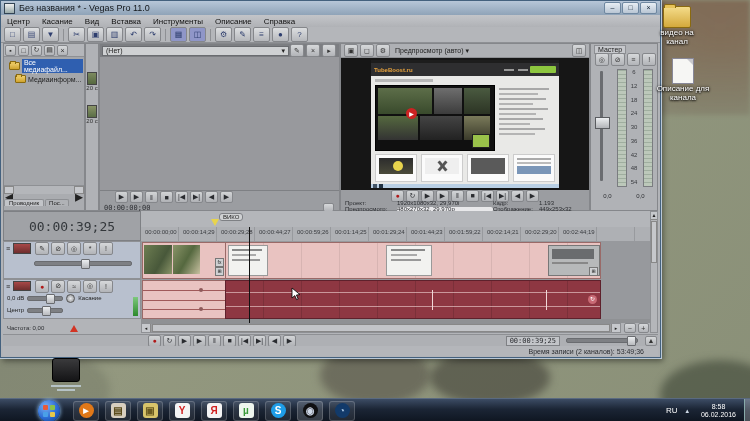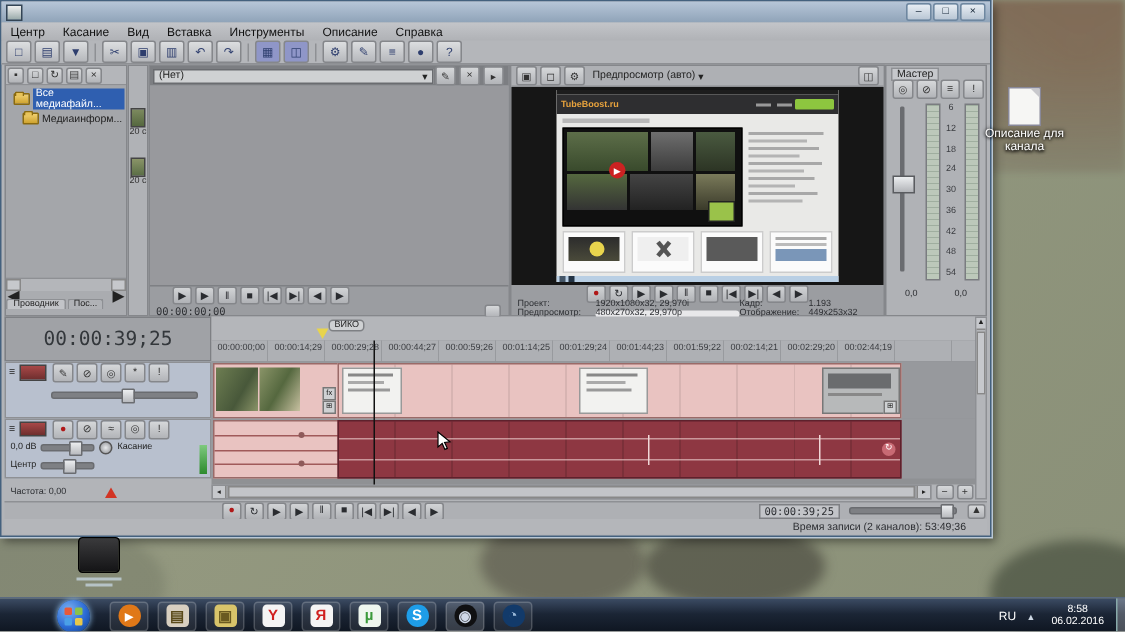--- a/index.html
+++ b/index.html
@@ -71,20 +71,21 @@
   <div class="abs bg-dirt"></div>
   <div class="abs bg-blob" style="left:320px;top:345px;width:110px;height:60px;background:#57534a99"></div>
   <div class="abs bg-blob" style="left:430px;top:350px;width:120px;height:55px;background:#3a38328c"></div>
   <div class="abs bg-blob" style="left:660px;top:360px;width:120px;height:70px;background:#3c453699"></div>
   <div class="abs bg-blob" style="left:-30px;top:350px;width:140px;height:80px;background:#6e746266"></div>
 
   <div class="abs vwin">
 
     <div class="abs titlebar">
       <span style="width:9px;height:9px;background:linear-gradient(#f0f0f0,#9aa);border:1px solid #345;margin-right:4px"></span>
+      <span>Без названия * - Vegas Pro 11.0</span>
       <span style="flex:1"></span>
       <span class="winbtn">–</span>
       <span class="winbtn">□</span>
       <span class="winbtn">×</span>
     </div>
 
     <div class="abs menubar">
       <span class="menuitem">Центр</span>
       <span class="menuitem">Касание</span>
       <span class="menuitem">Вид</span>
@@ -472,20 +473,26 @@
           <span class="knob" style="left:60px"></span>
         </span>
       <span class="ib" style="width:10px;height:8px">▲</span>
     </div>
 
     <div class="abs t7" style="left:2px;top:345px;width:655px;height:10px;background:#b4b6ba;display:flex;align-items:center;justify-content:flex-end;padding-right:14px;box-sizing:border-box;color:#2c2e32">
       <span>Время записи (2 каналов): 53:49;36</span>
     </div>
   </div>
 
+  <div class="abs deskicon" style="left:654px;top:6px;width:46px">
+    <div style="width:26px;height:20px;margin:0 auto;background:linear-gradient(#f4dc8a,#d4a93c);border:1px solid #8a6a10;border-radius:2px;position:relative">
+      <span class="abs" style="left:0;top:-3px;width:10px;height:3px;background:#e8c45a;border:1px solid #8a6a10;border-bottom:none;border-radius:2px 2px 0 0"></span>
+    </div>
+    <div>видео на канал</div>
+  </div>
   <div class="abs deskicon" style="left:656px;top:58px;width:54px">
     <div style="width:20px;height:24px;margin:0 auto;background:#f6f6f4;border:1px solid #889;position:relative">
       <span class="abs" style="right:0;top:0;width:0;height:0;border-left:6px solid transparent;border-top:6px solid #c8c8cc"></span>
     </div>
     <div>Описание для канала</div>
   </div>
 
   <div class="abs" style="left:46px;top:358px;width:40px">
     <div style="width:26px;height:22px;margin:0 auto;background:linear-gradient(#3a3a3c,#141416);border:1px solid #000;border-radius:3px"></div>
     <div style="width:30px;height:2px;margin:3px auto 0;background:#cfe0f0aa"></div>

